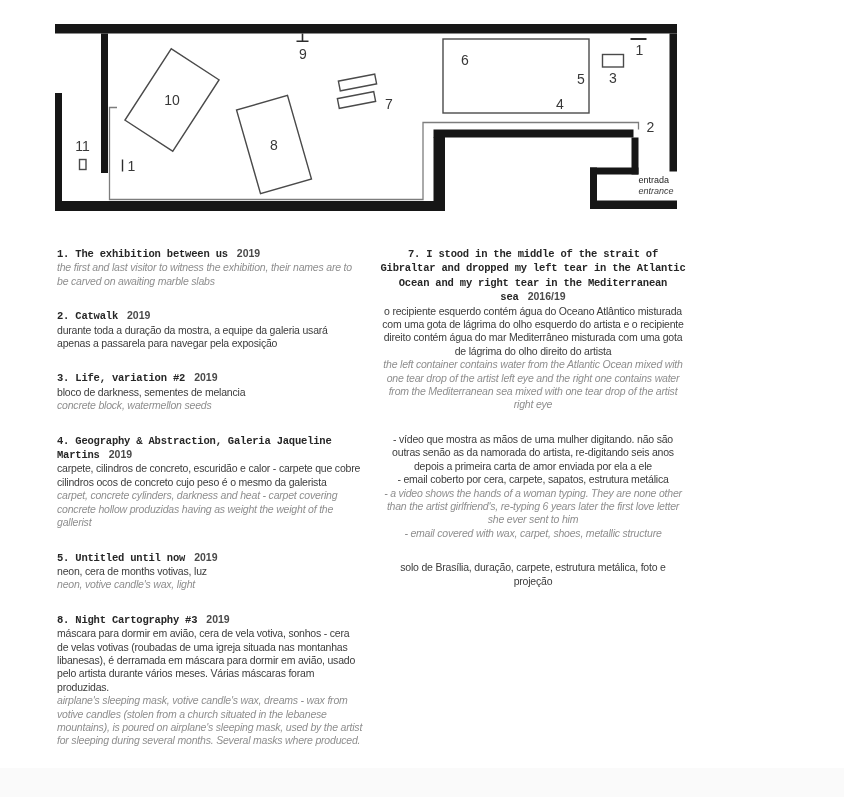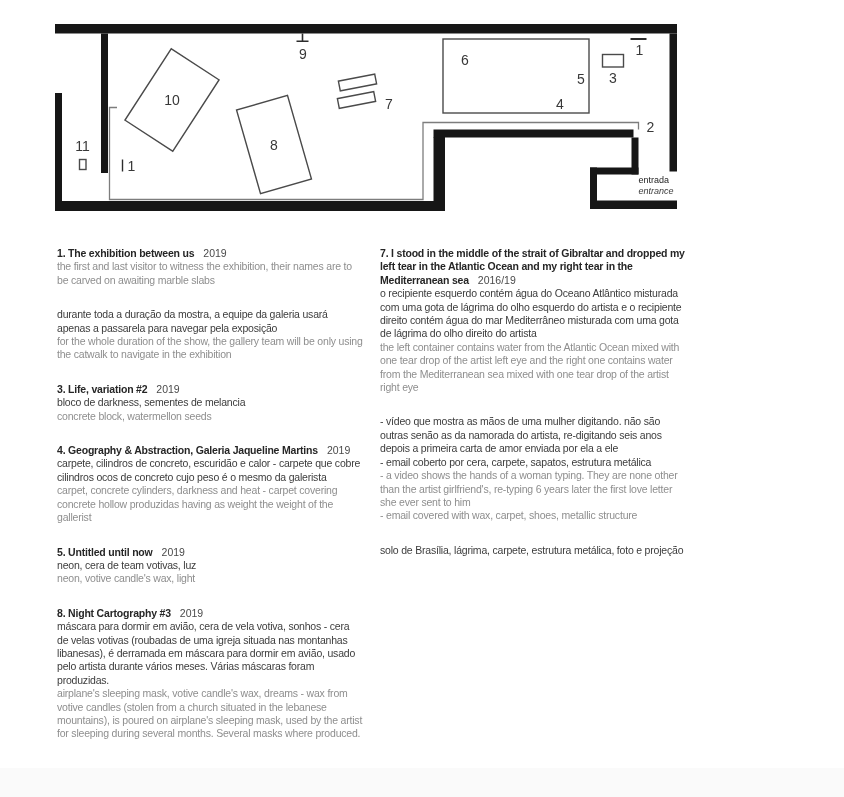--- a/index.html
+++ b/index.html
@@ -11,26 +11,26 @@
   .pn.start{text-anchor:start;}
   .ent{font-size:9px;fill:#1d1d1d;text-anchor:start;}
   .ent.it{font-style:italic;fill:#3a3a3a;}
   .wall{fill:#161616;}
   .shape{fill:#ffffff;stroke:#4a4a4a;stroke-width:1.4;}
   .thin{fill:none;stroke:#7d7d7d;stroke-width:1.3;}
   .tick{stroke:#2c2c2c;fill:none;}
   .col{position:absolute;top:247px;width:306px;font-size:10.5px;line-height:13.4px;
        letter-spacing:-0.2px;color:#3c3c3c;}
   #col-left{left:57px;}
-  #col-right{left:380px;}
+  #col-right{left:380px;text-align:center;}
   .entry{margin:0 0 21px 0;}
-  .tl{font-weight:bold;color:#262626;}
-  .yr{font-weight:normal;color:#4a4a4a;margin-left:9px;letter-spacing:0;}
+  .tl{font-weight:bold;color:#262626;font-family:Liberation Mono, monospace;}
+  .yr{font-weight:bold;color:#4a4a4a;margin-left:9px;letter-spacing:0;}
   .pt{white-space:pre-line;color:#3c3c3c;}
-  .en{white-space:pre-line;color:#8e8e8e;}
+  .en{white-space:pre-line;font-style:italic;color:#8e8e8e;}
   #bottom-strip{position:absolute;left:0;top:768px;width:844px;height:29px;background:#fafafa;}
 </style>
 </head>
 <body>
 
 <div id="page">
 
   <svg id="plan" width="844" height="240" viewBox="0 0 844 240">
 
     <rect class="wall" x="55" y="24" width="622" height="9.5"></rect>
@@ -75,36 +75,36 @@
     <text class="ent" x="638.5" y="183">entrada</text>
     <text class="ent it" x="638.5" y="193.5">entrance</text>
   </svg>
 
   <div id="col-left" class="col">
     <div class="entry">
       <div><span class="tl">1. The exhibition between us</span><span class="yr">2019</span></div>
       <div class="en">the first and last visitor to witness the exhibition, their names are to be carved on awaiting marble slabs</div>
     </div>
     <div class="entry">
+      <div><span class="tl">2. Catwalk</span><span class="yr">2019</span></div>
       <div class="pt">durante toda a duração da mostra, a equipe da galeria usará apenas a passarela para navegar pela exposição</div>
-      <div class="en">for the whole duration of the show, the gallery team will be only using the catwalk to navigate in the exhibition</div>
     </div>
     <div class="entry">
       <div><span class="tl">3. Life, variation #2</span><span class="yr">2019</span></div>
       <div class="pt">bloco de darkness, sementes de melancia</div>
       <div class="en">concrete block, watermellon seeds</div>
     </div>
     <div class="entry">
       <div><span class="tl">4. Geography &amp; Abstraction, Galeria Jaqueline Martins</span><span class="yr">2019</span></div>
       <div class="pt">carpete, cilindros de concreto, escuridão e calor - carpete que cobre cilindros ocos de concreto cujo peso é o mesmo da galerista</div>
       <div class="en">carpet, concrete cylinders, darkness and heat - carpet covering concrete hollow produzidas having as weight the weight of the gallerist</div>
     </div>
     <div class="entry">
       <div><span class="tl">5. Untitled until now</span><span class="yr">2019</span></div>
-      <div class="pt">neon, cera de team votivas, luz</div>
+      <div class="pt">neon, cera de months votivas, luz</div>
       <div class="en">neon, votive candle's wax, light</div>
     </div>
     <div class="entry">
       <div><span class="tl">8. Night Cartography #3</span><span class="yr">2019</span></div>
       <div class="pt">máscara para dormir em avião, cera de vela votiva, sonhos - cera de velas votivas (roubadas de uma igreja situada nas montanhas libanesas), é derramada em máscara para dormir em avião, usado pelo artista durante vários meses. Várias máscaras foram produzidas.</div>
       <div class="en">airplane's sleeping mask, votive candle's wax, dreams - wax from votive candles (stolen from a church situated in the lebanese mountains), is poured on airplane's sleeping mask, used by the artist for sleeping during several months. Several masks where produced.</div>
     </div>
   </div>
 
   <div id="col-right" class="col">
@@ -113,18 +113,18 @@
       <div class="pt">o recipiente esquerdo contém água do Oceano Atlântico misturada com uma gota de lágrima do olho esquerdo do artista e o recipiente direito contém água do mar Mediterrâneo misturada com uma gota de lágrima do olho direito do artista</div>
       <div class="en">the left container contains water from the Atlantic Ocean mixed with one tear drop of the artist left eye and the right one contains water from the Mediterranean sea mixed with one tear drop of the artist right eye</div>
     </div>
     <div class="entry">
       <div class="pt">- vídeo que mostra as mãos de uma mulher digitando. não são outras senão as da namorada do artista, re-digitando seis anos depois a primeira carta de amor enviada por ela a ele
 - email coberto por cera, carpete, sapatos, estrutura metálica</div>
       <div class="en">- a video shows the hands of a woman typing. They are none other than the artist girlfriend's, re-typing 6 years later the first love letter she ever sent to him
 - email covered with wax, carpet, shoes, metallic structure</div>
     </div>
     <div class="entry">
-      <div class="pt">solo de Brasília, lágrima, carpete, estrutura metálica, foto e projeção</div>
+      <div class="pt">solo de Brasília, duração, carpete, estrutura metálica, foto e projeção</div>
     </div>
   </div>
 
   <div id="bottom-strip"></div>
 </div>
 
 </body></html>

